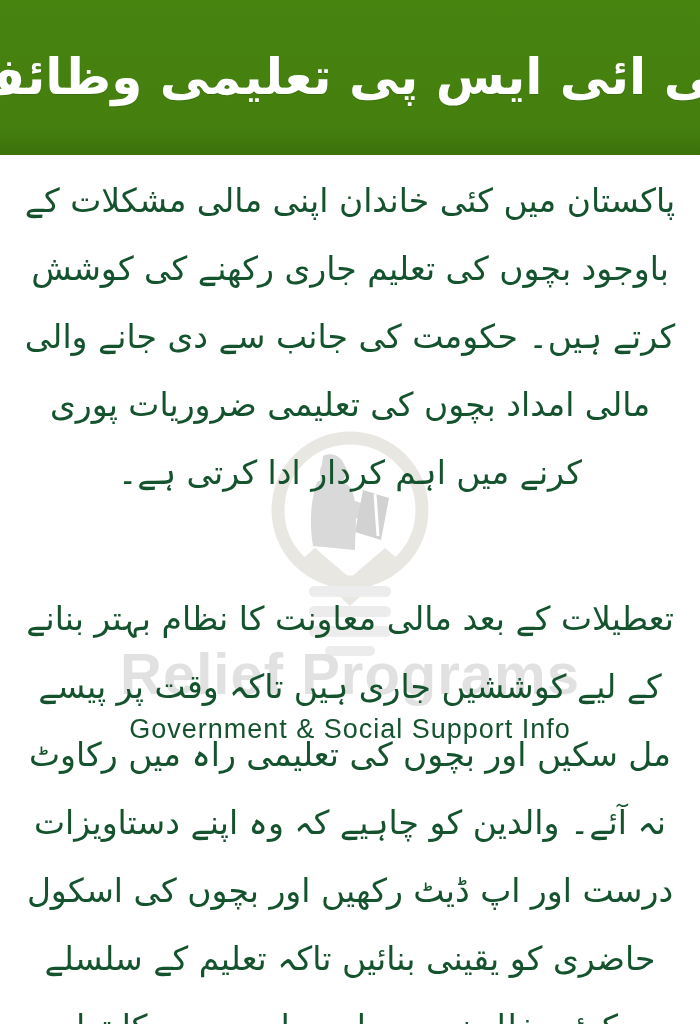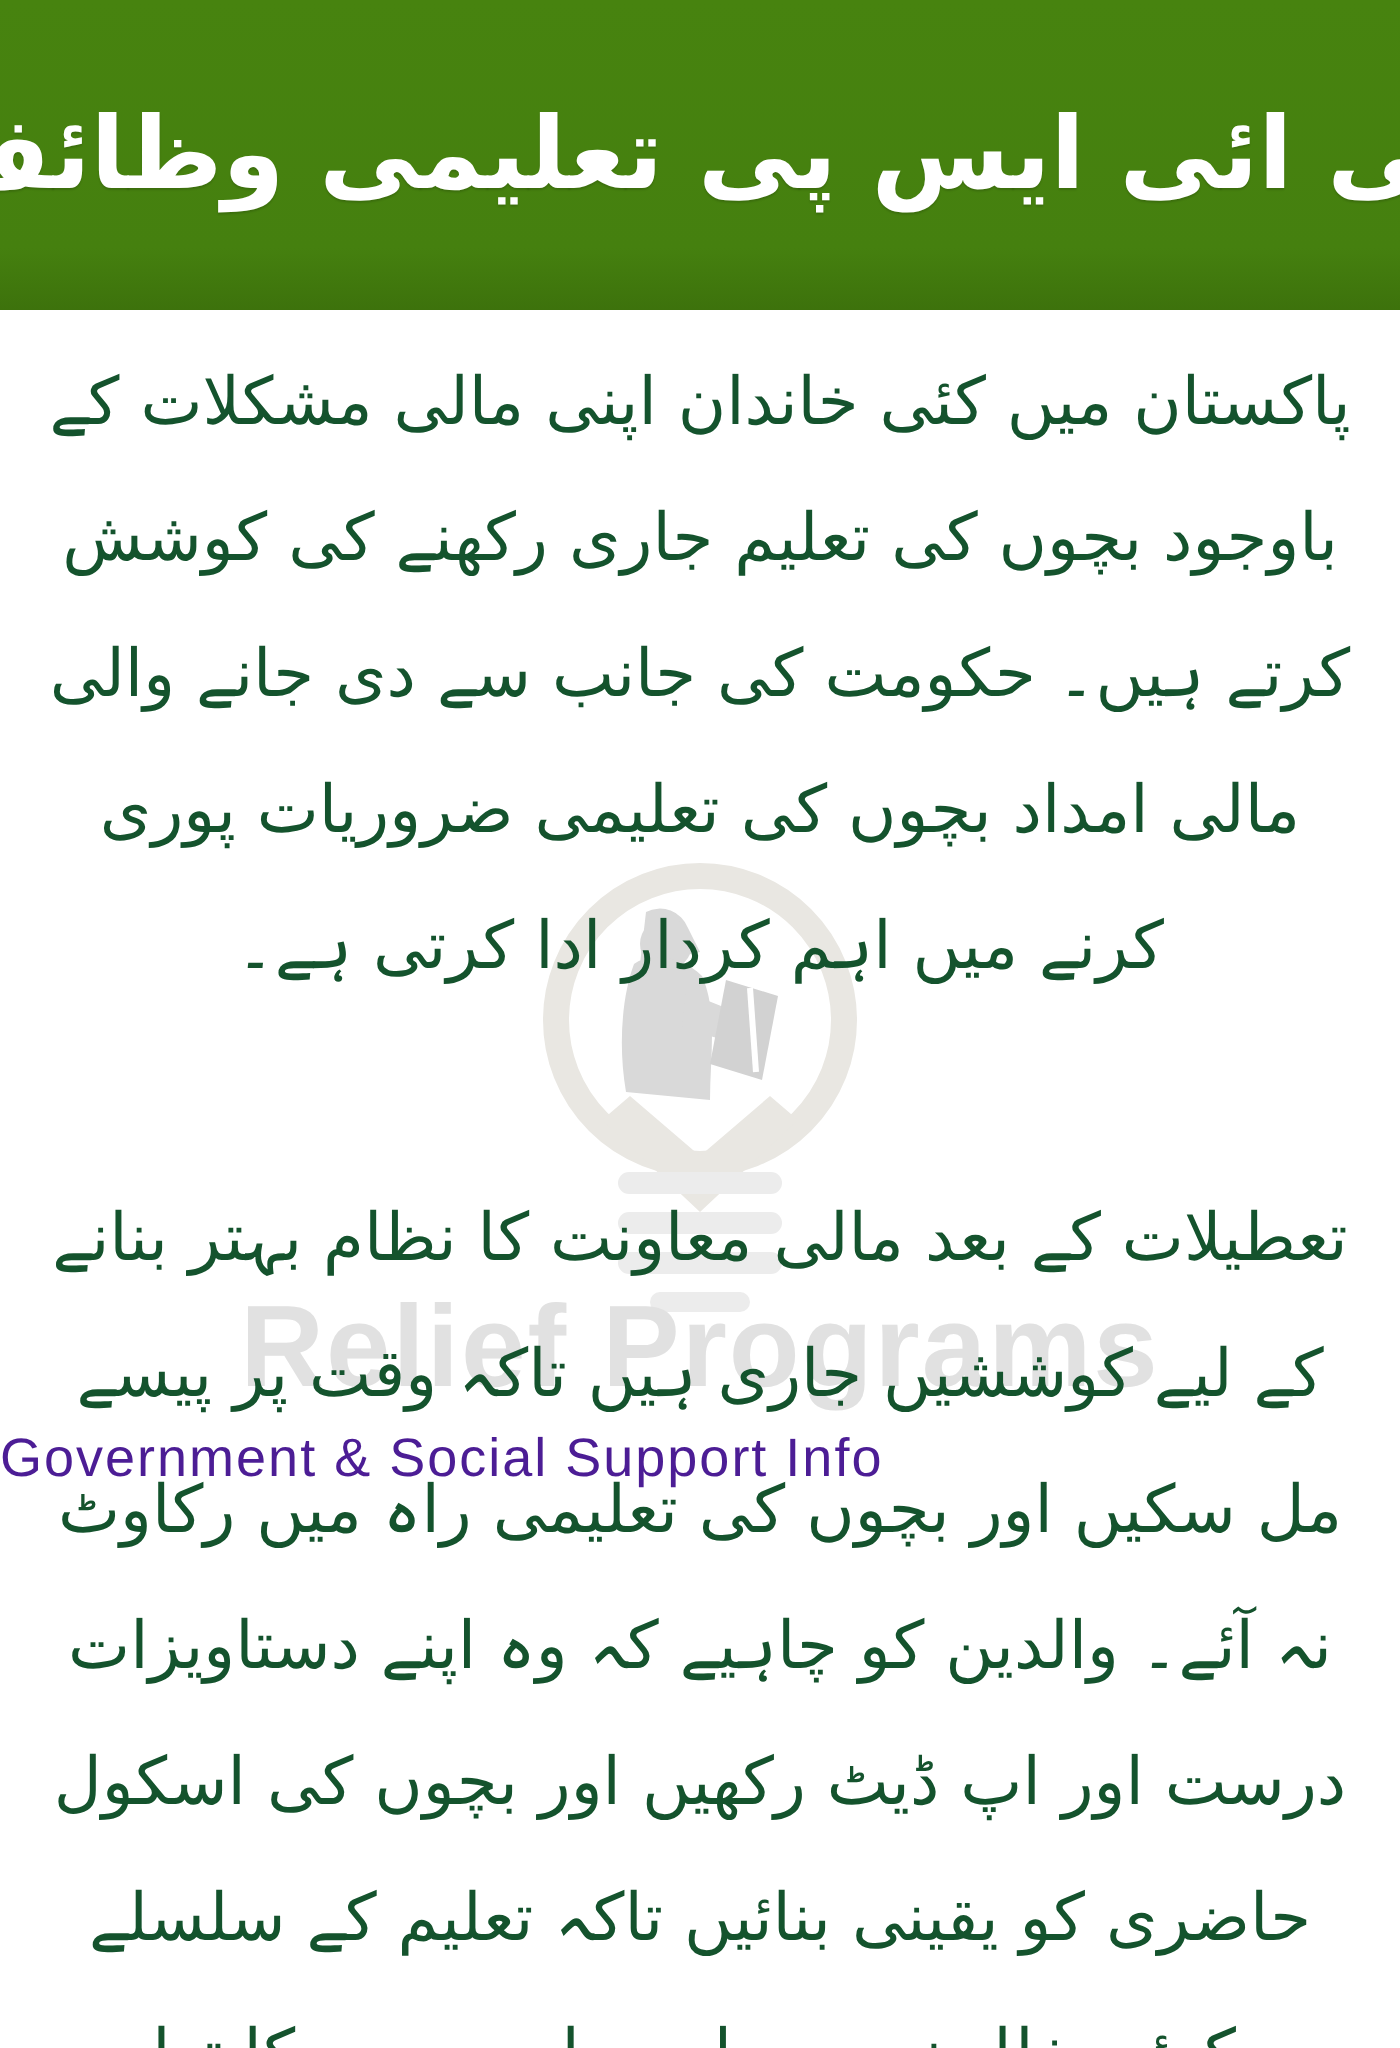--- a/index.html
+++ b/index.html
@@ -64,24 +64,25 @@
     font-size: 58px;
     letter-spacing: 1px;
     color: #e1e1e1;
     white-space: nowrap;
   }
   .wm-tagline {
     position: absolute;
     top: 714px;
     left: 0;
     width: 100%;
+    text-align: center;
     font-family: "Liberation Sans", sans-serif;
     font-size: 27px;
     letter-spacing: 1px;
-    color: #4c1d95;
+    color: #14532d;
     white-space: nowrap;
   }
 
   
   .content {
     position: absolute;
     top: 155px; left: 0;
     width: 100%;
     z-index: 1;
     direction: rtl;

